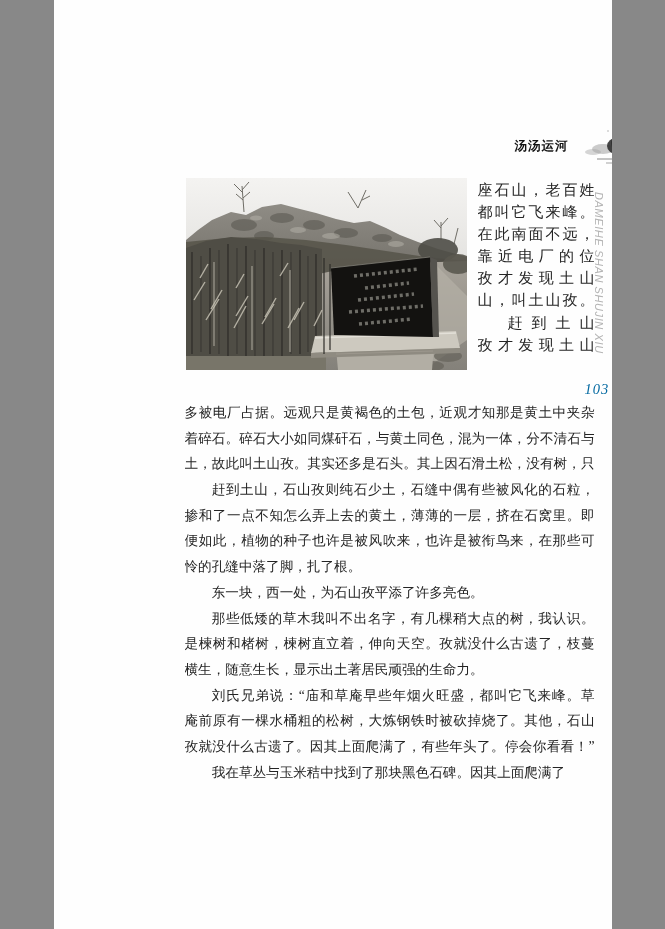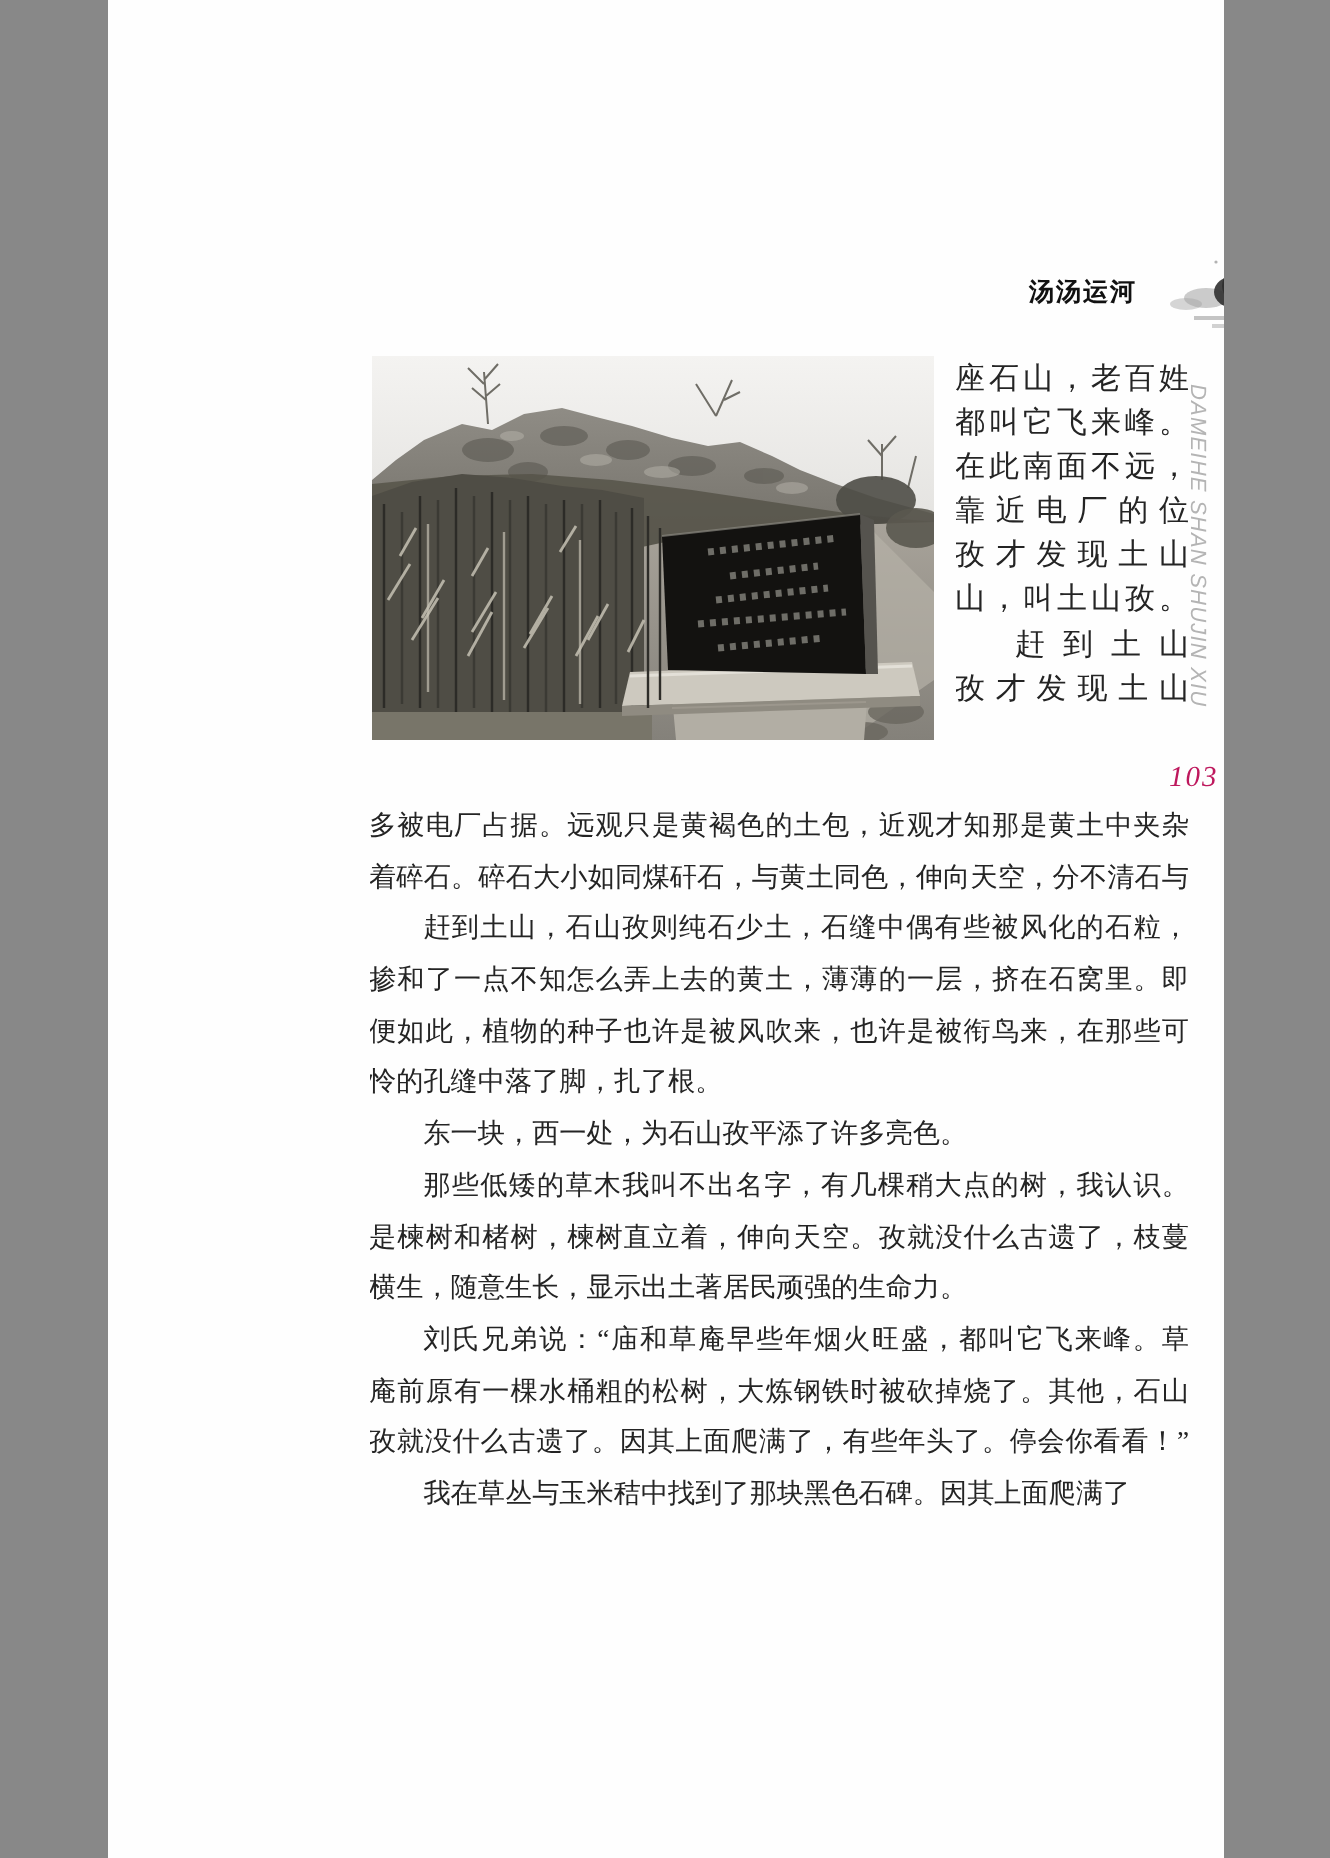--- a/index.html
+++ b/index.html
@@ -45,21 +45,21 @@
   }
   .cnvert{
     position:absolute; left:562px; top:227px; height:160px;
     writing-mode:vertical-rl; font-size:13.5px; letter-spacing:1.5px; color:#161616;
     white-space:nowrap;
   }
   .cnvert .series{ margin-inline-start:13px; }
   .pagenum{
     position:absolute; left:531px; top:381px;
     font-family:"Liberation Serif","DejaVu Serif",serif;
-    font-style:italic; font-size:14.5px; color:#be185d; letter-spacing:1px;
+    font-style:italic; font-size:14.5px; color:#0369a1; letter-spacing:1px;
   }
 </style>
 </head>
 <body>
 
 <div class="page">
 
   <div class="running-head">汤汤运河</div>
 
   <svg class="ink" viewBox="0 0 90 62" xmlns="http://www.w3.org/2000/svg">
@@ -220,21 +220,22 @@
       <div class="sline fill">在此南面不远，</div>
       <div class="sline fill">靠近电厂的位</div>
       <div class="sline fill">孜才发现土山</div>
       <div class="sline fill">山，叫土山孜。</div>
       <div class="sline ind fill">赶到土山</div>
       <div class="sline fill">孜才发现土山</div>
     </div>
 
   <div class="body-col">
       <div class="bline fill">多被电厂占据。远观只是黄褐色的土包，近观才知那是黄土中夹杂</div>
-      <div class="bline fill">着碎石。碎石大小如同煤矸石，与黄土同色，伸向天空，分不清石与</div>
+      <div class="bline fill">着碎石。碎石大小如同煤矸石，与黄土同色，混为一体，分不清石与</div>
+      <div class="bline fill">土，故此叫土山孜。其实还多是石头。其上因石滑土松，没有树，只</div>
       <div class="bline ind fill">赶到土山，石山孜则纯石少土，石缝中偶有些被风化的石粒，</div>
       <div class="bline fill">掺和了一点不知怎么弄上去的黄土，薄薄的一层，挤在石窝里。即</div>
       <div class="bline fill">便如此，植物的种子也许是被风吹来，也许是被衔鸟来，在那些可</div>
       <div class="bline">怜的孔缝中落了脚，扎了根。</div>
       <div class="bline ind">东一块，西一处，为石山孜平添了许多亮色。</div>
       <div class="bline ind fill">那些低矮的草木我叫不出名字，有几棵稍大点的树，我认识。</div>
       <div class="bline fill">是楝树和楮树，楝树直立着，伸向天空。孜就没什么古遗了，枝蔓</div>
       <div class="bline">横生，随意生长，显示出土著居民顽强的生命力。</div>
       <div class="bline ind fill">刘氏兄弟说：“庙和草庵早些年烟火旺盛，都叫它飞来峰。草</div>
       <div class="bline fill">庵前原有一棵水桶粗的松树，大炼钢铁时被砍掉烧了。其他，石山</div>

